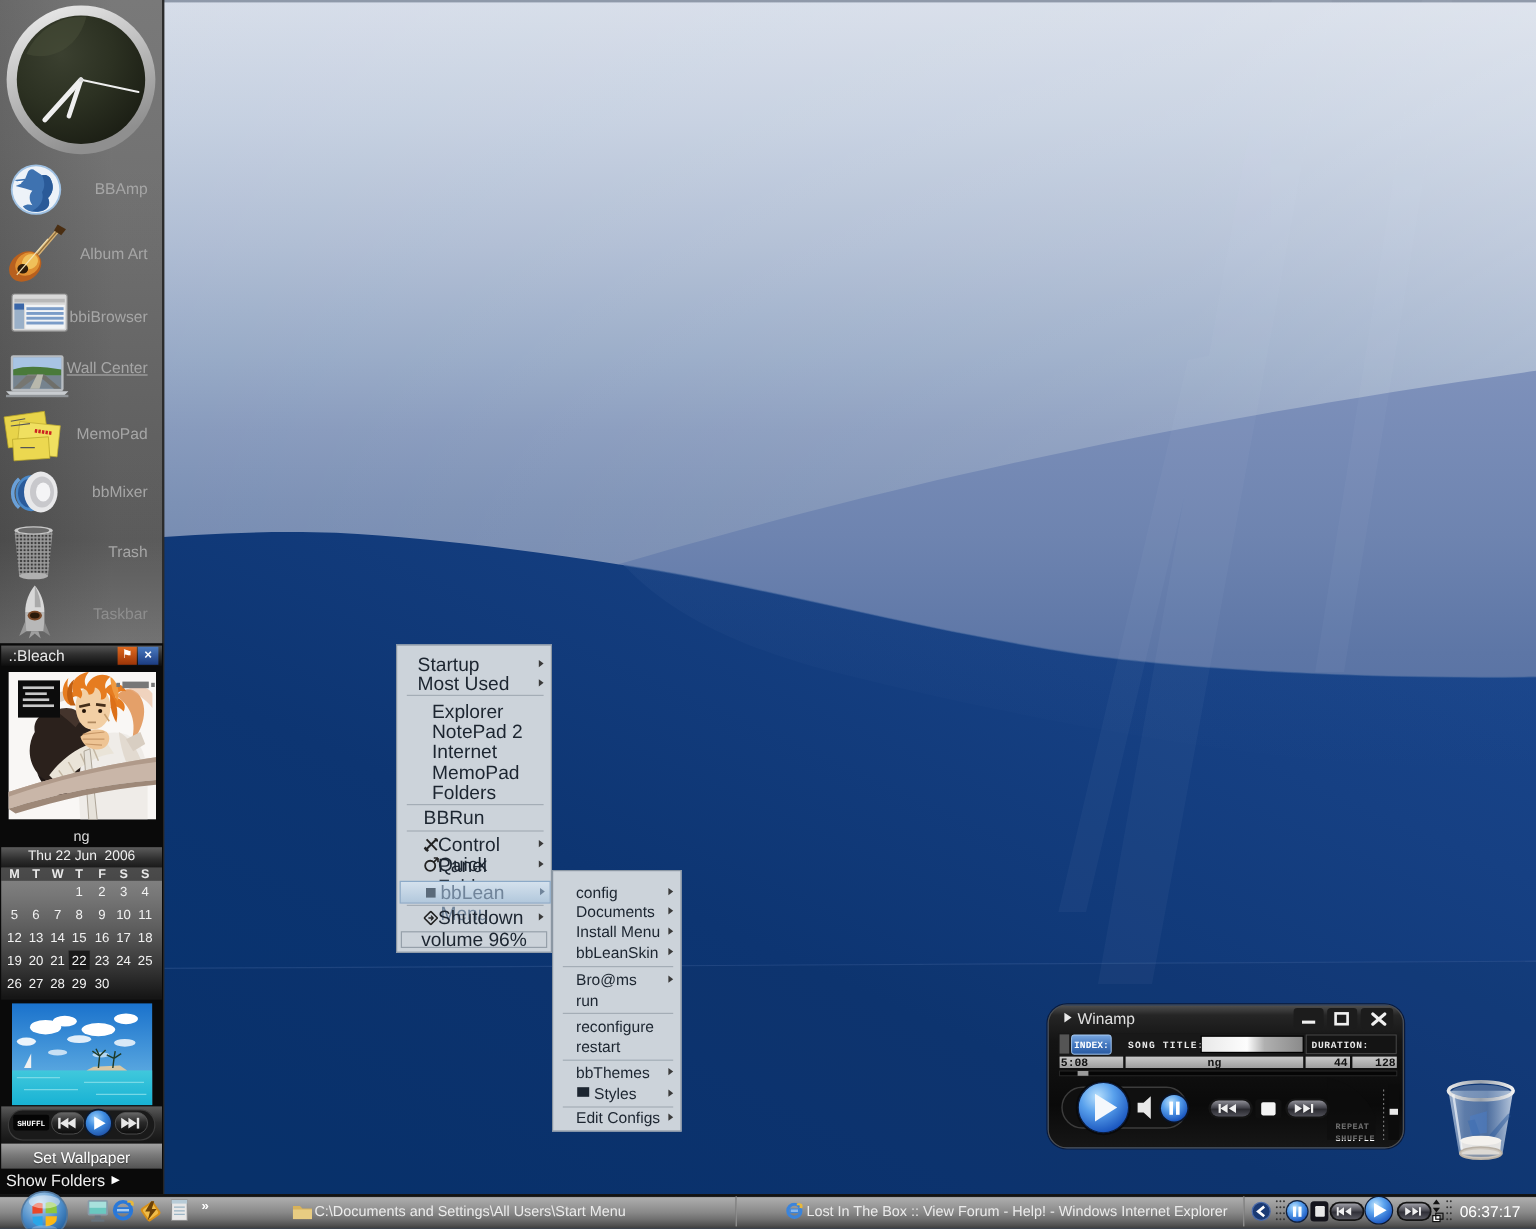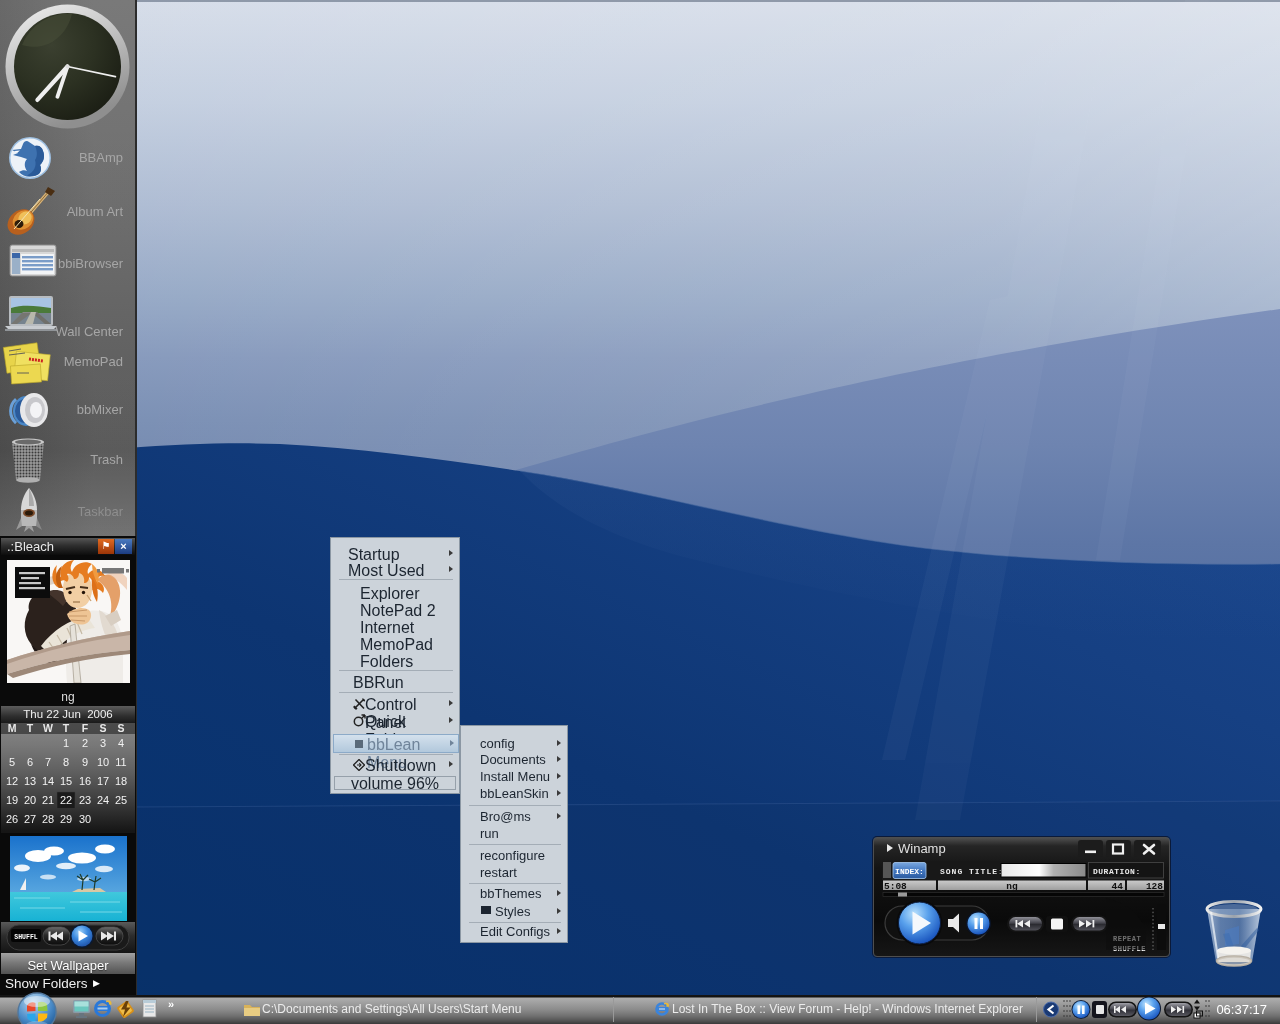--- a/index.html
+++ b/index.html
@@ -184,21 +184,21 @@
         <path d="M 5 30 L 0 42 L 6 38 Z" fill="#999"></path>
         <path d="M 21 30 L 26 42 L 20 38 Z" fill="#888"></path>
         <path d="M 10 38 L 8 44 L 13 40 L 18 44 L 16 38 Z" fill="#a0a0a0"></path>
       </g>
     </svg>
 
     <div class="abs" style="left:0;top:0;width:130px;text-align:right;font-size:13px;color:#a6a6a6;">
       <div class="abs" style="right:7px;top:150px;">BBAmp</div>
       <div class="abs" style="right:7px;top:204px;">Album Art</div>
       <div class="abs" style="right:7px;top:256px;">bbiBrowser</div>
-      <div class="abs" style="right:7px;top:324px;">Wall Center</div>
+      <div class="abs" style="right:7px;top:299px;text-decoration:underline;">Wall Center</div>
       <div class="abs" style="right:7px;top:354px;">MemoPad</div>
       <div class="abs" style="right:7px;top:402px;">bbMixer</div>
       <div class="abs" style="right:7px;top:452px;">Trash</div>
       <div class="abs" style="right:7px;top:504px;color:#8e8e8e;">Taskbar</div>
     </div>
   </div>
 
   <div class="abs" id="bleach" style="left:0;top:536px;width:136px;height:459px;background:#0a0a0a;">
 
     <div class="abs" style="left:1px;top:2px;width:134px;height:17px;background:linear-gradient(180deg,#555 0,#2e2e2e 45%,#0d0d0d);">
@@ -629,21 +629,21 @@
     <div class="abs" style="left:96px;top:13.5px;width:0;height:0;border-left:4.5px solid #3a3a3a;border-top:3.5px solid transparent;border-bottom:3.5px solid transparent;"></div>
     <div class="abs" style="left:96px;top:30px;width:0;height:0;border-left:4.5px solid #3a3a3a;border-top:3.5px solid transparent;border-bottom:3.5px solid transparent;"></div>
     <div class="abs" style="left:96px;top:47px;width:0;height:0;border-left:4.5px solid #3a3a3a;border-top:3.5px solid transparent;border-bottom:3.5px solid transparent;"></div>
     <div class="abs" style="left:96px;top:64px;width:0;height:0;border-left:4.5px solid #3a3a3a;border-top:3.5px solid transparent;border-bottom:3.5px solid transparent;"></div>
     <div class="abs" style="left:96px;top:86.5px;width:0;height:0;border-left:4.5px solid #3a3a3a;border-top:3.5px solid transparent;border-bottom:3.5px solid transparent;"></div>
     <div class="abs" style="left:96px;top:164px;width:0;height:0;border-left:4.5px solid #3a3a3a;border-top:3.5px solid transparent;border-bottom:3.5px solid transparent;"></div>
     <div class="abs" style="left:96px;top:182px;width:0;height:0;border-left:4.5px solid #3a3a3a;border-top:3.5px solid transparent;border-bottom:3.5px solid transparent;"></div>
     <div class="abs" style="left:96px;top:202px;width:0;height:0;border-left:4.5px solid #3a3a3a;border-top:3.5px solid transparent;border-bottom:3.5px solid transparent;"></div>
   </div>
 
-  <div class="abs" id="winamp" style="left:873px;top:837px;width:297px;height:120px;border-radius:4px;background:linear-gradient(180deg,#4e4e4e 0,#252525 8px,#141414 30px,#0a0a0a 70%,#161616 100%);border:1px solid #4e4e4e;box-shadow:0 0 0 1px #0a1a3a;">
+  <div class="abs" id="winamp" style="left:873px;top:837px;width:297px;height:120px;border-radius:16px;background:linear-gradient(180deg,#4e4e4e 0,#252525 8px,#141414 30px,#0a0a0a 70%,#161616 100%);border:1px solid #4e4e4e;box-shadow:0 0 0 1px #0a1a3a;">
     <svg class="abs" width="297" height="120" viewBox="0 0 297 120" style="left:0;top:0">
       <defs>
         <linearGradient id="wseg" x1="0" y1="0" x2="0" y2="1">
           <stop offset="0" stop-color="#cacaca"></stop>
             <stop offset="1" stop-color="#9e9e9e"></stop>
         </linearGradient>
         <linearGradient id="wprog" x1="0" y1="0" x2="1" y2="0">
           <stop offset="0" stop-color="#e8e8e8"></stop>
             <stop offset="0.45" stop-color="#fdfdfd"></stop>
             <stop offset="0.62" stop-color="#b0b0b0"></stop>

